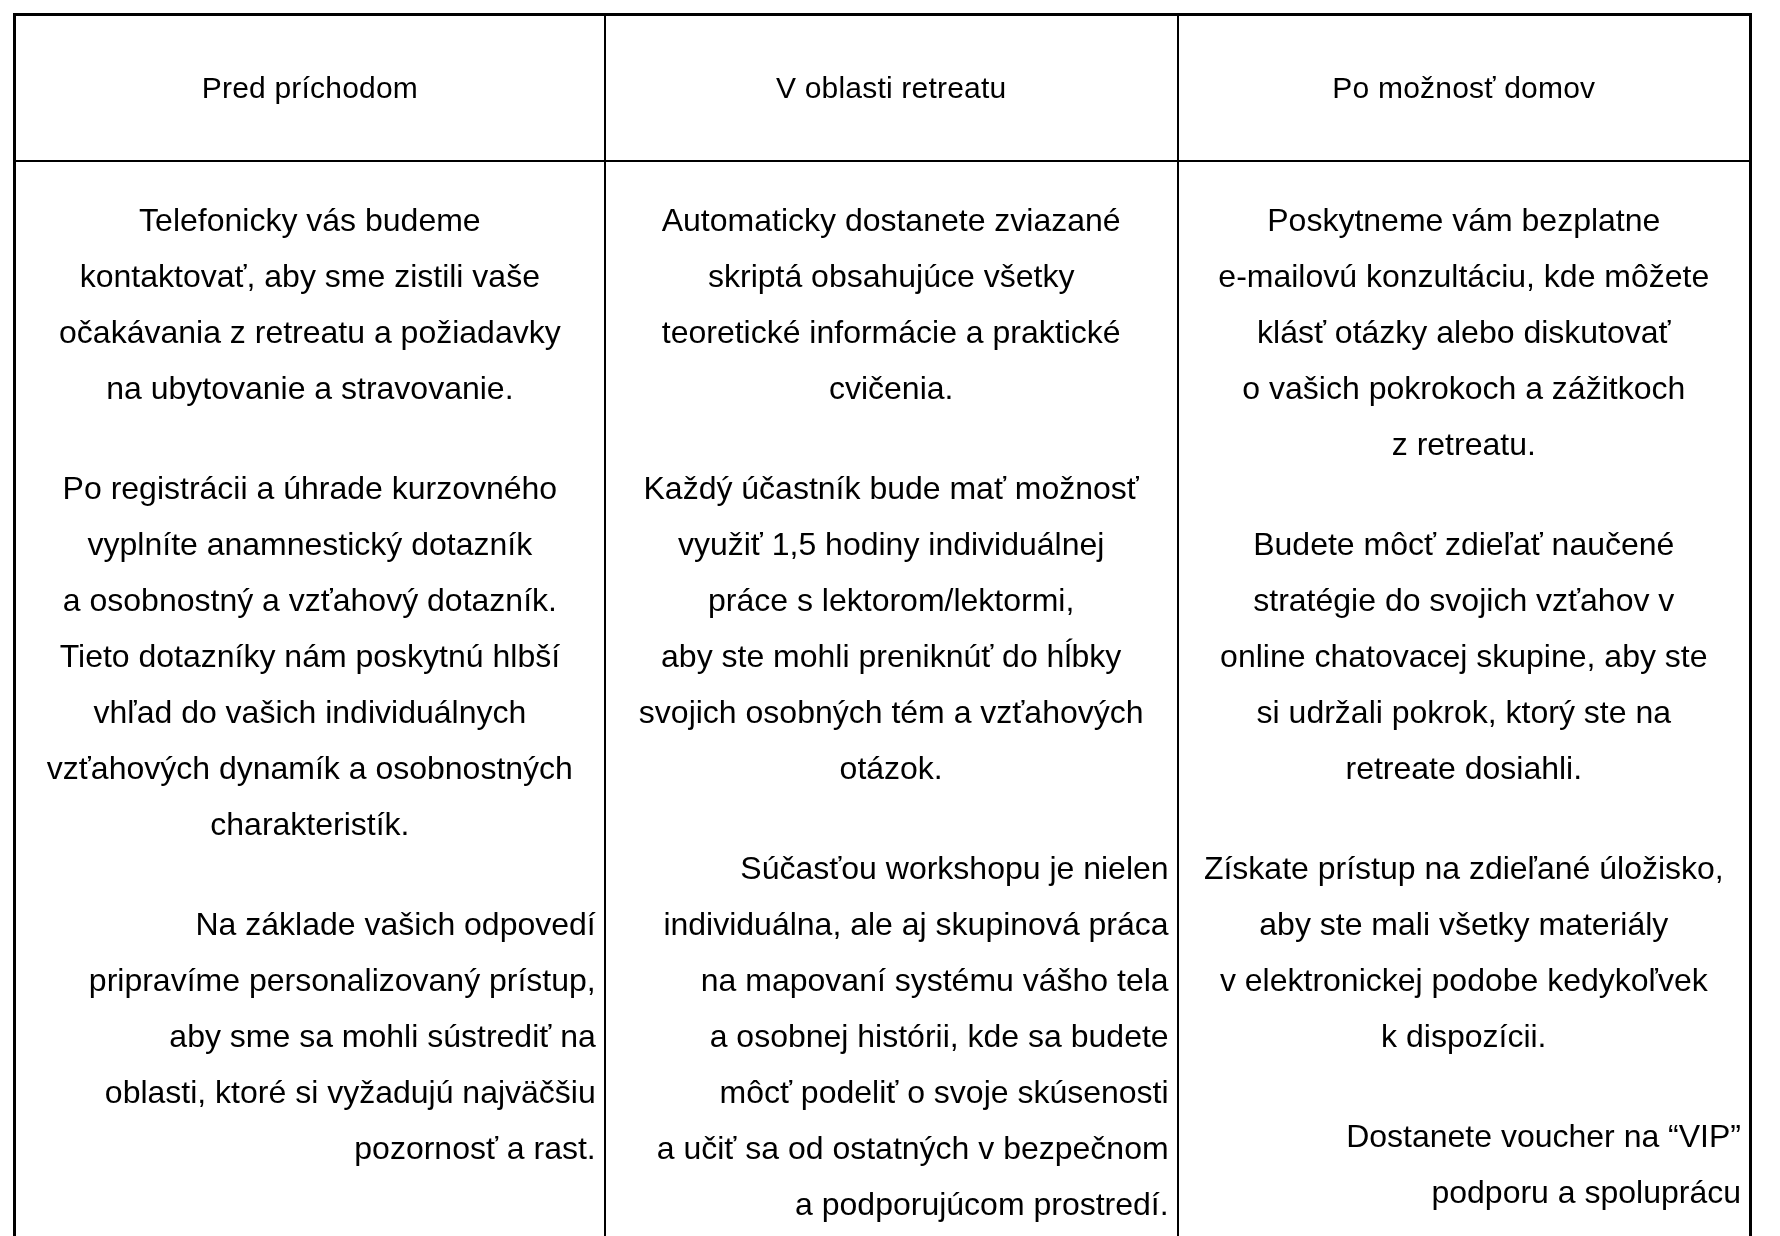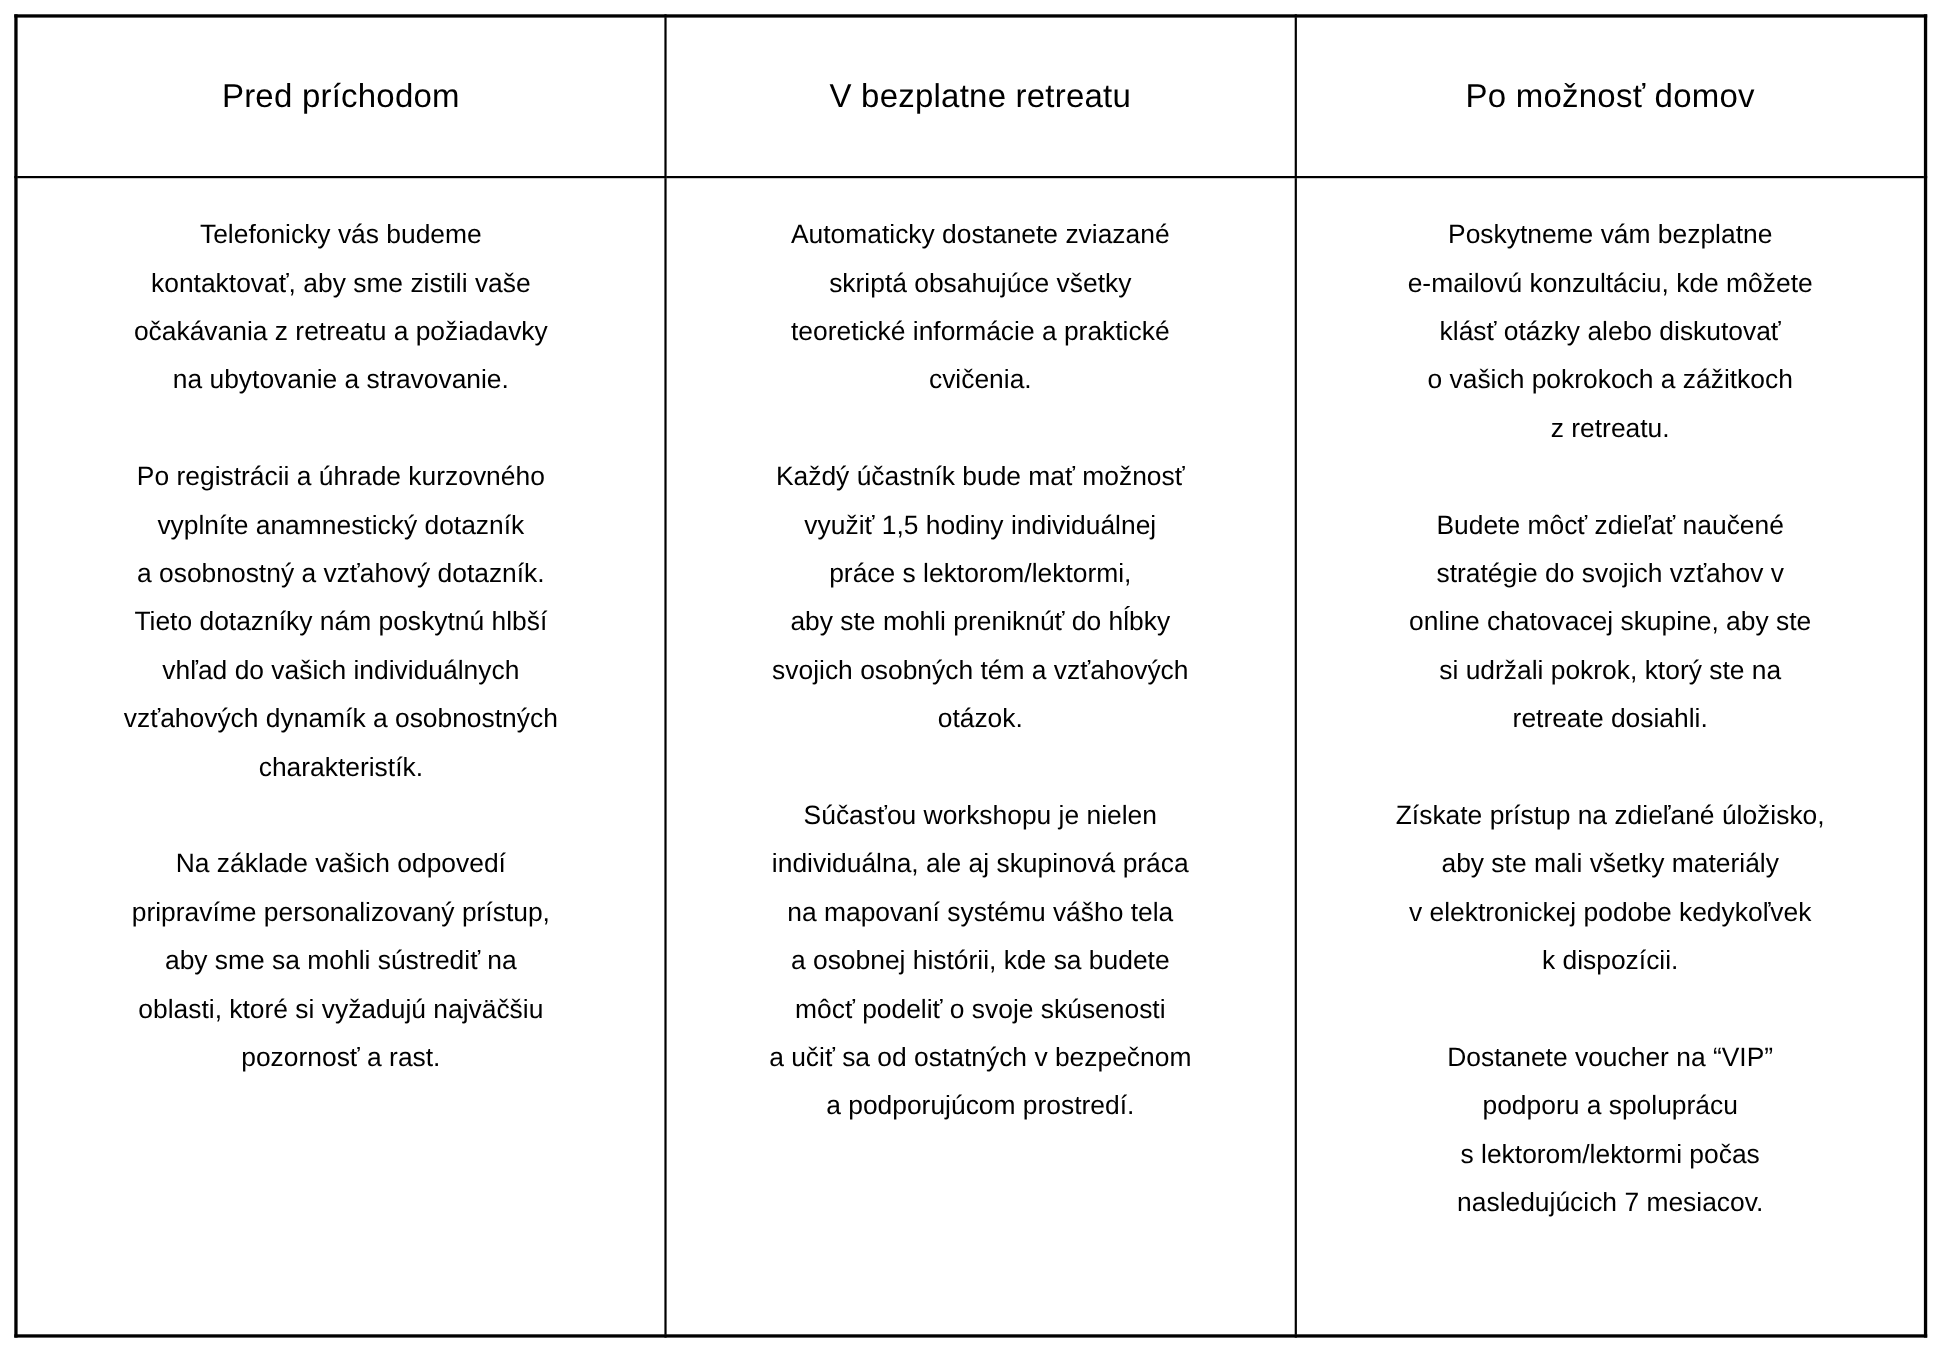--- a/index.html
+++ b/index.html
@@ -37,42 +37,43 @@
     vertical-align: middle;
     letter-spacing: 0.2px;
   }
   .retreat-table td {
     vertical-align: top;
     text-align: center;
     padding: 30px 8px 16px 8px;
   }
   .retreat-table p {
     margin: 0 0 44px 0;
-    font-size: 24px;
-    line-height: 44px;
+    font-size: 32px;
+    line-height: 56px;
     white-space: pre-line;
   }
   .retreat-table p:last-child {
     margin-bottom: 0;
+    text-align: right;
   }
 </style>
 </head>
 <body>
 
 <div class="page">
   <table class="retreat-table">
     <colgroup>
       <col style="width:34%">
       <col style="width:33%">
       <col style="width:33%">
     </colgroup>
     <thead>
       <tr>
         <th>Pred príchodom</th>
-        <th>V bezplatne retreatu</th>
+        <th>V oblasti retreatu</th>
         <th>Po možnosť domov</th>
       </tr>
     </thead>
     <tbody>
       <tr>
         <td>
           <p>Telefonicky vás budeme
 kontaktovať, aby sme zistili vaše
 očakávania z retreatu a požiadavky
 na ubytovanie a stravovanie.</p>

